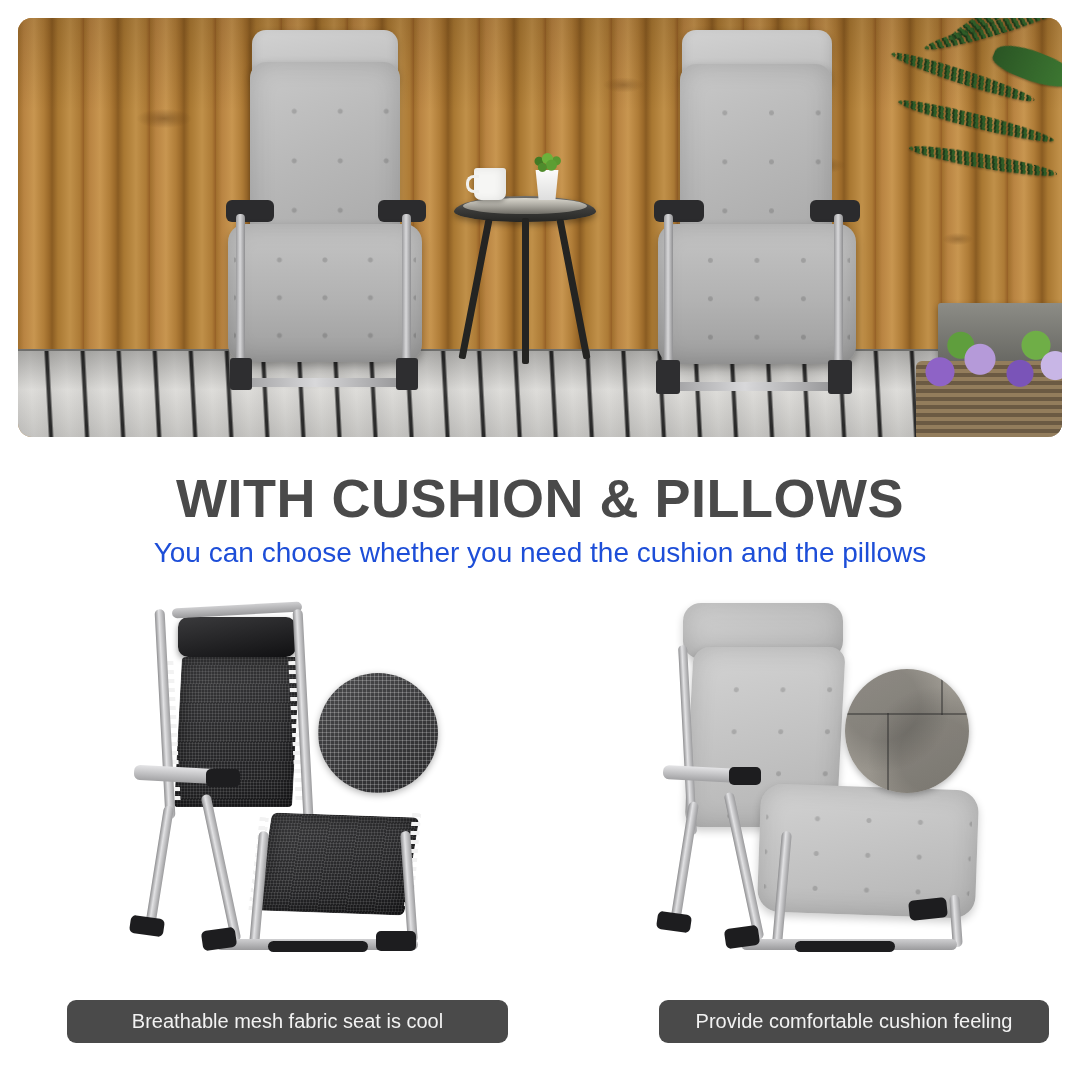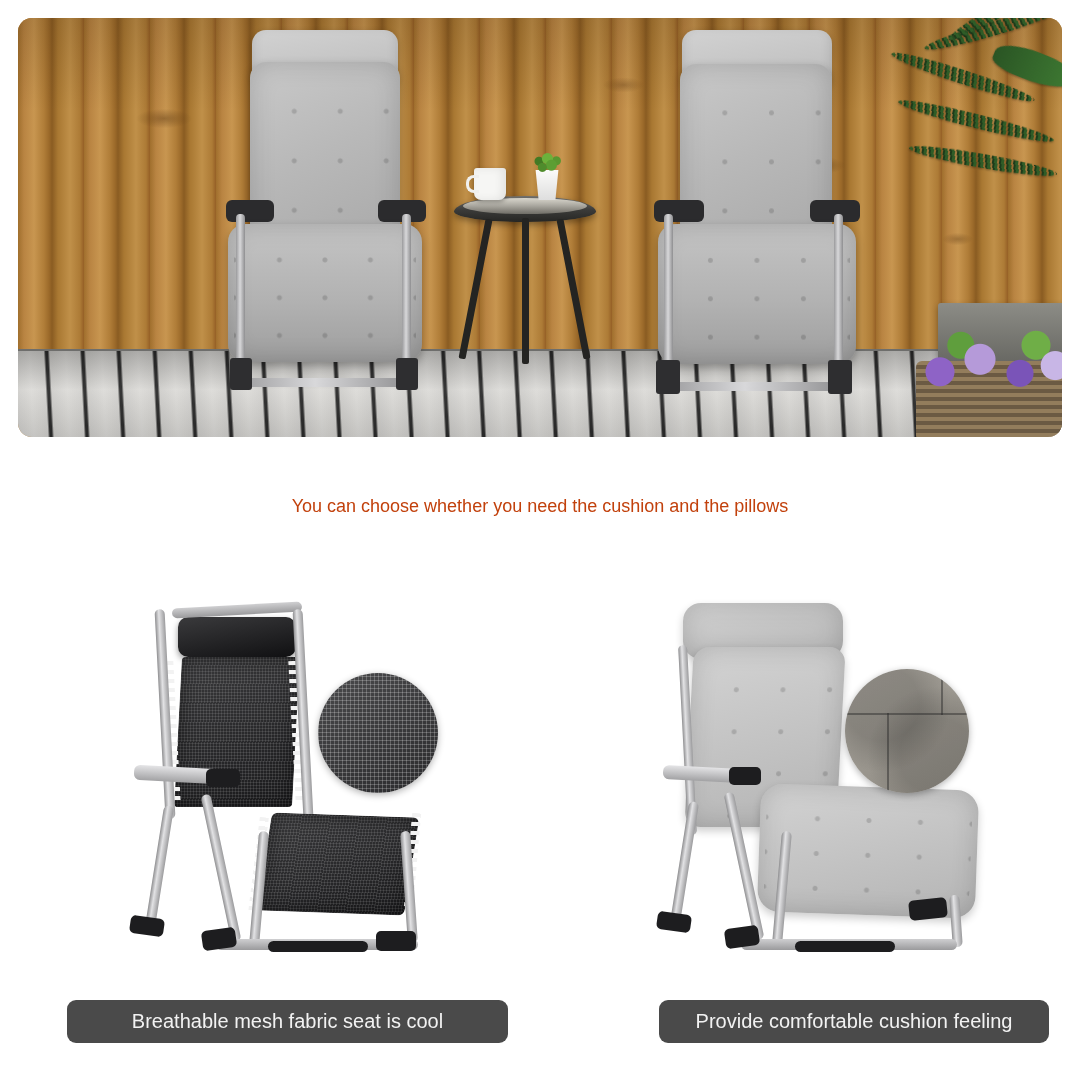--- a/index.html
+++ b/index.html
@@ -165,21 +165,21 @@
       radial-gradient(circle at 80% 26%, #6fae47 0 14px, transparent 15px);
   }
 
   
   .titlewrap{ position:absolute; left:0; top:470px; width:1080px; text-align:center; }
   .title{
     font-size:54px; font-weight:bold; letter-spacing:.5px;
     color:#4a4a4a; line-height:1.05; white-space:nowrap;
   }
   .subtitle{
-    margin-top:26px; font-size:18px; color:#c2410c; font-weight:normal;
+    margin-top:10px; font-size:28px; color:#1d4ed8; font-weight:normal;
     white-space:nowrap;
   }
 
   
   .panel{ position:absolute; top:595px; width:450px; height:395px; }
   .panel.left{ left:120px; }
   .panel.right{ left:655px; }
 
   
   .bc{ position:absolute; left:0; top:0; width:100%; height:100%; }
@@ -301,20 +301,21 @@
     <div class="frond" style="left:40px; top:18px;  width:140px; transform:rotate(-16deg);"></div>
     <div class="frond" style="left:58px; top:-4px;  width:130px; transform:rotate(-30deg);"></div>
     <div class="frond solid" style="left:110px; top:48px; width:86px; transform:rotate(22deg);"></div>
   </div>
   <div class="planter"></div>
   <div class="basket"></div>
   <div class="flowers"></div>
 </div>
 
 <div class="titlewrap">
+  <div class="title">WITH CUSHION &amp; PILLOWS</div>
   <div class="subtitle">You can choose whether you need the cushion and the pillows</div>
 </div>
 
 <div class="panel left">
   <div class="bc">
 
     <div class="headrest" style="left:58px; top:22px; width:118px; height:40px;"></div>
     <div class="bar" style="left:52px; top:10px; width:130px; height:10px; transform:rotate(-3deg);"></div>
 
     <div class="mesh" style="left:58px; top:62px; width:118px; height:150px; border-radius:4px; transform:skewX(-3deg);"></div>

